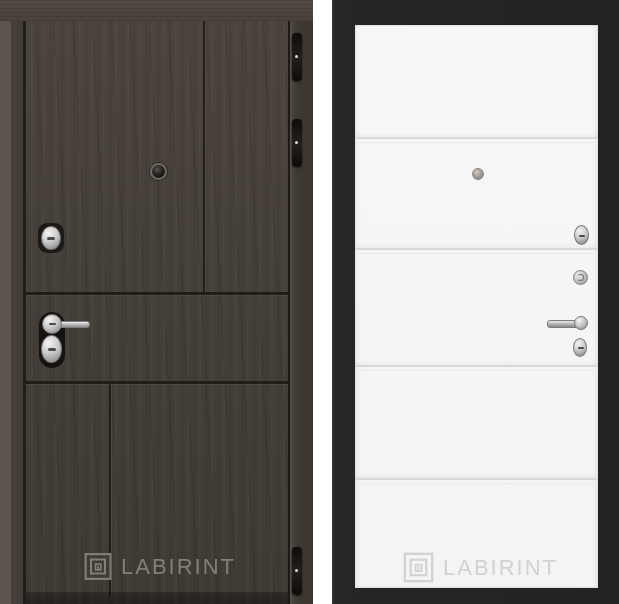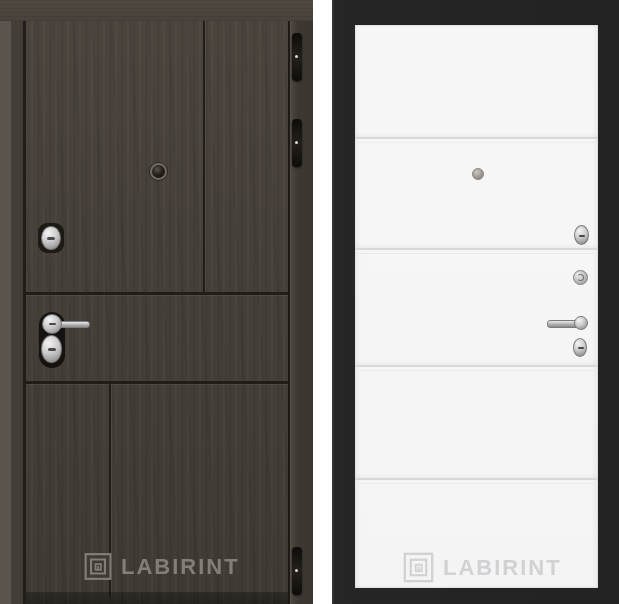--- a/index.html
+++ b/index.html
@@ -41,21 +41,21 @@
   .ext-thumb{position:absolute;left:15px;top:205px;width:20px;height:24px;border-radius:50%;}
   .slot{position:absolute;background:#4a4a4a;border-radius:2px;}
   .ext-handle-back{position:absolute;left:13px;top:291px;width:26px;height:56px;border-radius:13px;background:#151210;}
   .ext-rosette{position:absolute;left:16px;top:293px;width:20px;height:20px;border-radius:50%;}
   .ext-lever{position:absolute;left:26px;top:300px;width:36px;height:5px;border-radius:3px;
     background:linear-gradient(180deg,#ececec,#b3b3b3 55%,#8d8d8d);border:1px solid #7d7d7d;}
   .ext-escutcheon{position:absolute;left:15px;top:314px;width:21px;height:28px;border-radius:50%;}
 
   .logo-row{position:absolute;display:flex;align-items:center;gap:9px;}
   .logo-row svg{display:block;}
-  .logo-text{font-size:22px;letter-spacing:2px;font-weight:700;line-height:1;}
+  .logo-text{font-size:22px;letter-spacing:2px;font-weight:400;line-height:1;}
   .logo-ext{left:58px;top:530px;color:#8f8b83;opacity:.85;}
   .logo-ext .logo-text{color:#8f8b83;}
   .logo-int{left:48px;top:527px;color:#d2d2d4;}
   .logo-int .logo-text{color:#d2d2d4;}
 
   
   .door-int{position:absolute;left:332px;top:0;width:287px;height:604px;
     background:linear-gradient(90deg,#3a3a3a 0px,#262626 3px,#222222 100%);}
   .int-leaf{position:absolute;left:23px;top:25px;width:243px;height:563px;
     background:linear-gradient(180deg,#f7f7f8,#f4f4f5);

